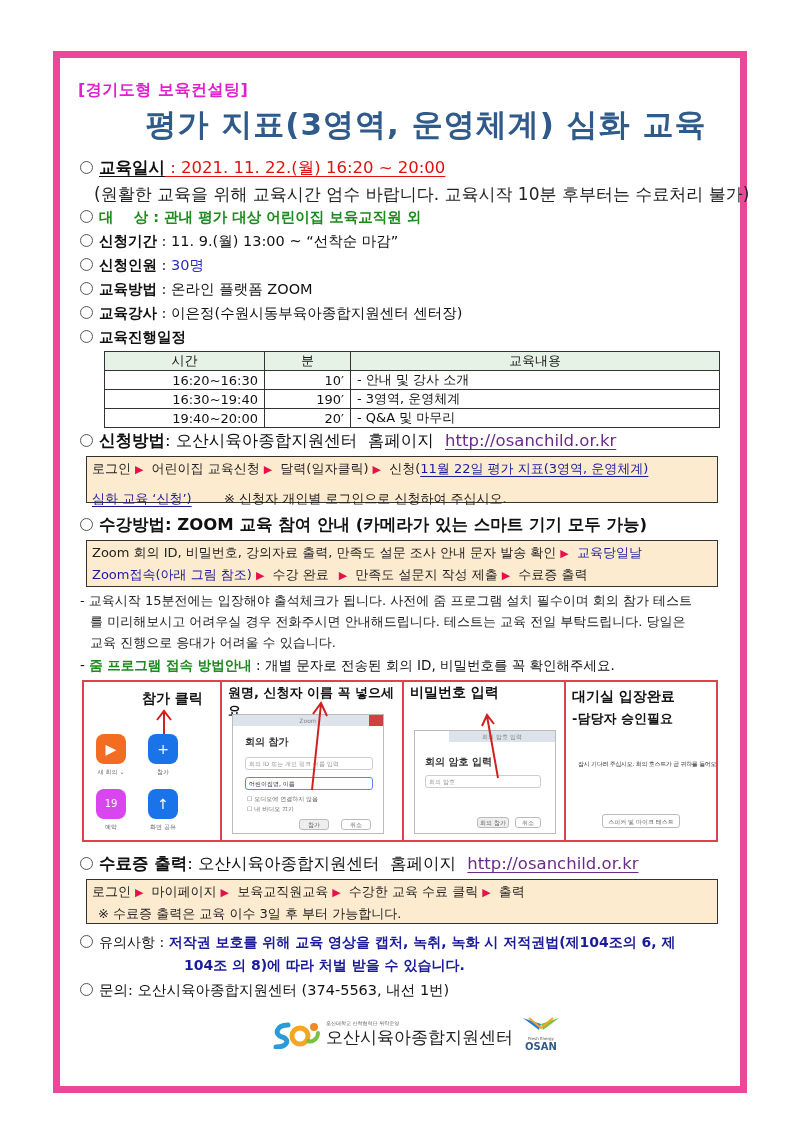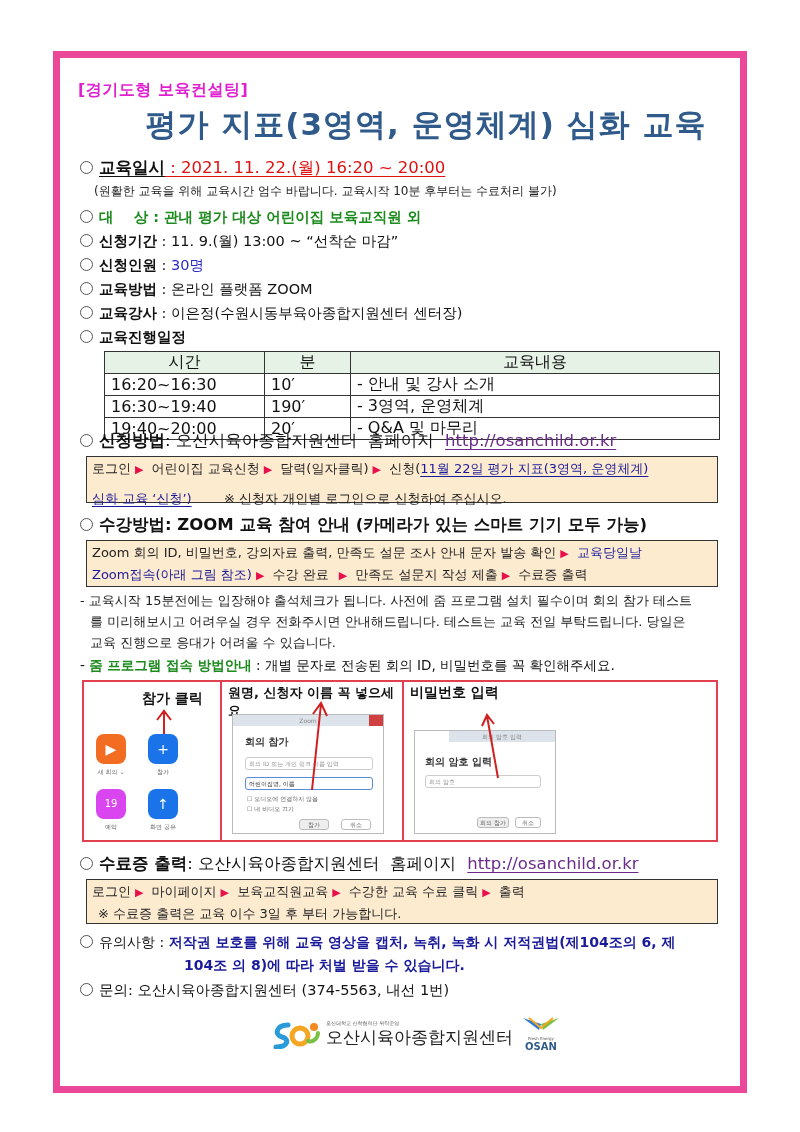--- a/index.html
+++ b/index.html
@@ -18,25 +18,25 @@
     .u { text-decoration: underline; text-underline-offset: 3px; }
     .red { color: #e01010; }
     .green { color: #1c8a1c; }
     .blue { color: #2b2bc8; }
     .navy { color: #1a1a9a; }
     .link { color: #6a2a8a; text-decoration: underline; text-underline-offset: 3px; }
     .lg { font-size: 16.5px; }
     .note { font-size: 13px; color: #222; }
     table.sched {
       position: absolute; left: 44px; top: 293px; width: 616px; border-collapse: collapse;
-      font-size: 16px;
+      font-size: 13px;
     }
     table.sched th, table.sched td { border: 1px solid #333; height: 17px; padding: 0 6px; font-weight: normal; }
     table.sched th { background: #e6f2e6; text-align: center; }
-    table.sched td.c { text-align: left; }
+    table.sched td.c { text-align: right; }
     .box {
       position: absolute; left: 26px; width: 632px; background: #fdebd0; border: 1px solid #333;
       font-size: 13px; line-height: 21px; padding: 1px 5px; color: #222;
     }
     .arrow { color: #e8104a; font-size: 11px; margin: 0 4px; }
     .shots {
       position: absolute; left: 22px; top: 622px; width: 636px; height: 162px; border: 2px solid #e04050;
       display: flex;
     }
     .shot { position: relative; height: 100%; border-right: 2px solid #e04050; overflow: hidden; }
@@ -56,21 +56,21 @@
 <body>
 
 <div class="frame">
 
   <div class="abs tag">[경기도형 보육컨설팅]</div>
   <div class="abs title">평가 지표(3영역, 운영체계) 심화 교육</div>
 
   <div class="abs row lg" style="top:99px;">
     <span class="bullet"></span><span class="b u">교육일시</span><span class="red u"> : </span><span class="red u">2021. 11. 22.(월) 16:20 ~ 20:00</span>
   </div>
-  <div class="abs note" style="left:34px; top:125px; font-size:12px;">(원활한 교육을 위해 교육시간 엄수 바랍니다. 교육시작 10분 후부터는 수료처리 불가)</div>
+  <div class="abs note" style="left:34px; top:125px; font-size:17px;">(원활한 교육을 위해 교육시간 엄수 바랍니다. 교육시작 10분 후부터는 수료처리 불가)</div>
 
   <div class="abs row green b" style="top:150px;">
     <span class="bullet"></span><span style="white-space:pre;">대    상</span><span> : 관내 평가 대상 어린이집 보육교직원 외</span>
   </div>
 
   <div class="abs row" style="top:174px;">
     <span class="bullet"></span><span class="b">신청기간</span><span> : 11. 9.(월) 13:00 ~  “선착순 마감”</span>
   </div>
 
   <div class="abs row" style="top:198px;">
@@ -201,20 +201,26 @@
         <div class="dlg-title" style="left:10px; top:24px;">회의 암호 입력</div>
         <div class="dlg-input" style="left:10px; top:44px; width:116px;">회의 암호</div>
         <div class="dlg-btn" style="left:62px; top:86px; width:32px; background:#eee;">회의 참가</div>
         <div class="dlg-btn" style="left:100px; top:86px; width:26px;">취소</div>
       </div>
       <svg class="abs" style="left:76px; top:30px;" width="24" height="68">
           <path d="M18 66 L7 4 M2 14 L7 3 L14 12" stroke="#d02020" stroke-width="2" fill="none"></path>
         </svg>
     </div>
 
+    <div class="shot" style="flex:1;">
+      <div class="shot-cap" style="left:6px; top:6px;">대기실 입장완료</div>
+      <div class="shot-cap" style="left:6px; top:28px; font-size:13px;">-담당자 승인필요</div>
+      <div class="abs" style="left:12px; top:78px; font-size:6px; color:#333; letter-spacing:-0.3px;">잠시 기다려 주십시오. 회의 호스트가 곧 귀하를 들어오게 할 것입니다.</div>
+      <div class="dlg-btn" style="left:36px; top:132px; width:78px; height:14px; line-height:13px;">스피커 및 마이크 테스트</div>
+    </div>
   </div>
 
   <div class="abs row lg" style="top:795px;">
     <span class="bullet"></span><span class="b">수료증 출력</span><span>: </span><span style="white-space:pre;">오산시육아종합지원센터  홈페이지</span>
     <span class="link" style="margin-left:6px;">http://osanchild.or.kr</span>
   </div>
 
   <div class="box" style="top:821px; height:45px;">
     <div style="white-space:nowrap;">
       <span>로그인</span><span class="arrow">▶</span>

